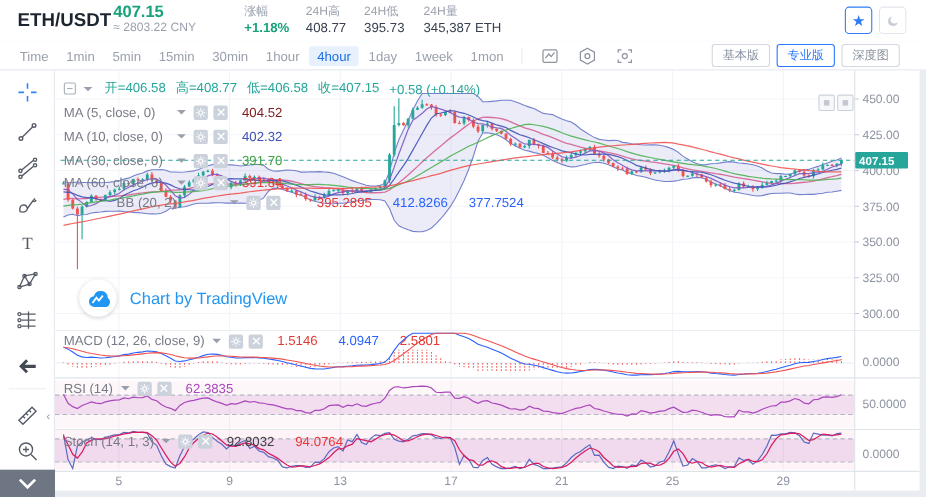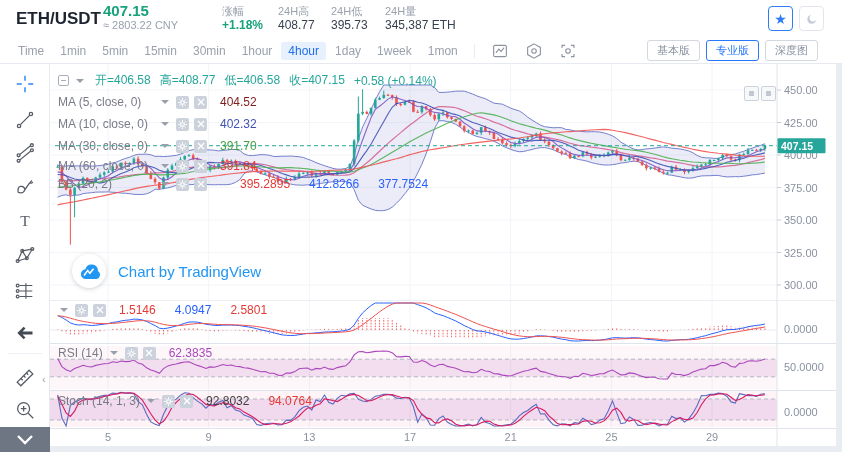--- a/index.html
+++ b/index.html
@@ -906,39 +906,40 @@
             <path d="M5 0v2M5 8v2M0 5h2M8 5h2M1.5 1.5l1.4 1.4M7.1 7.1l1.4 1.4M8.5 1.5L7.1 2.9M2.9 7.1L1.5 8.5" stroke="#fff" stroke-width="1"></path>
           </svg>
         </span>
         <span class="mini-btn">
           <svg width="8" height="8" viewBox="0 0 8 8">
             <path d="M1 1l6 6M7 1L1 7" stroke="#fff" stroke-width="1.3"></path>
           </svg>
         </span>
         <span class="ival" style="color: rgb(229, 57, 53);">391.84</span>
       </div>
-      <div class="lg-row" style="top: 177px; left: 58px;">
+      <div class="lg-row" style="top: 177px; left: 58px; padding-left: 48px;">
         <span class="iname wname">BB (20, 2)</span>
         <span class="caret"></span>
         <span class="mini-btn">
           <svg width="9" height="9" viewBox="0 0 10 10">
             <circle cx="5" cy="5" r="2" fill="none" stroke="#fff" stroke-width="1.2"></circle>
             <path d="M5 0v2M5 8v2M0 5h2M8 5h2M1.5 1.5l1.4 1.4M7.1 7.1l1.4 1.4M8.5 1.5L7.1 2.9M2.9 7.1L1.5 8.5" stroke="#fff" stroke-width="1"></path>
           </svg>
         </span>
         <span class="mini-btn">
           <svg width="8" height="8" viewBox="0 0 8 8">
             <path d="M1 1l6 6M7 1L1 7" stroke="#fff" stroke-width="1.3"></path>
           </svg>
         </span>
         <span class="ival" style="color: rgb(229, 57, 53); margin-left: 28px;">395.2895</span>
         <span class="ival" style="color: rgb(41, 98, 255);">412.8266</span>
         <span class="ival" style="color: rgb(41, 98, 255);">377.7524</span>
       </div>
       <div class="lg-row" style="top: 303px; left: 58px;">
+        <span class="iname">MACD (12, 26, close, 9)</span>
         <span class="caret"></span>
         <span class="mini-btn">
           <svg width="9" height="9" viewBox="0 0 10 10">
             <circle cx="5" cy="5" r="2" fill="none" stroke="#fff" stroke-width="1.2"></circle>
             <path d="M5 0v2M5 8v2M0 5h2M8 5h2M1.5 1.5l1.4 1.4M7.1 7.1l1.4 1.4M8.5 1.5L7.1 2.9M2.9 7.1L1.5 8.5" stroke="#fff" stroke-width="1"></path>
           </svg>
         </span>
         <span class="mini-btn">
           <svg width="8" height="8" viewBox="0 0 8 8">
             <path d="M1 1l6 6M7 1L1 7" stroke="#fff" stroke-width="1.3"></path>

